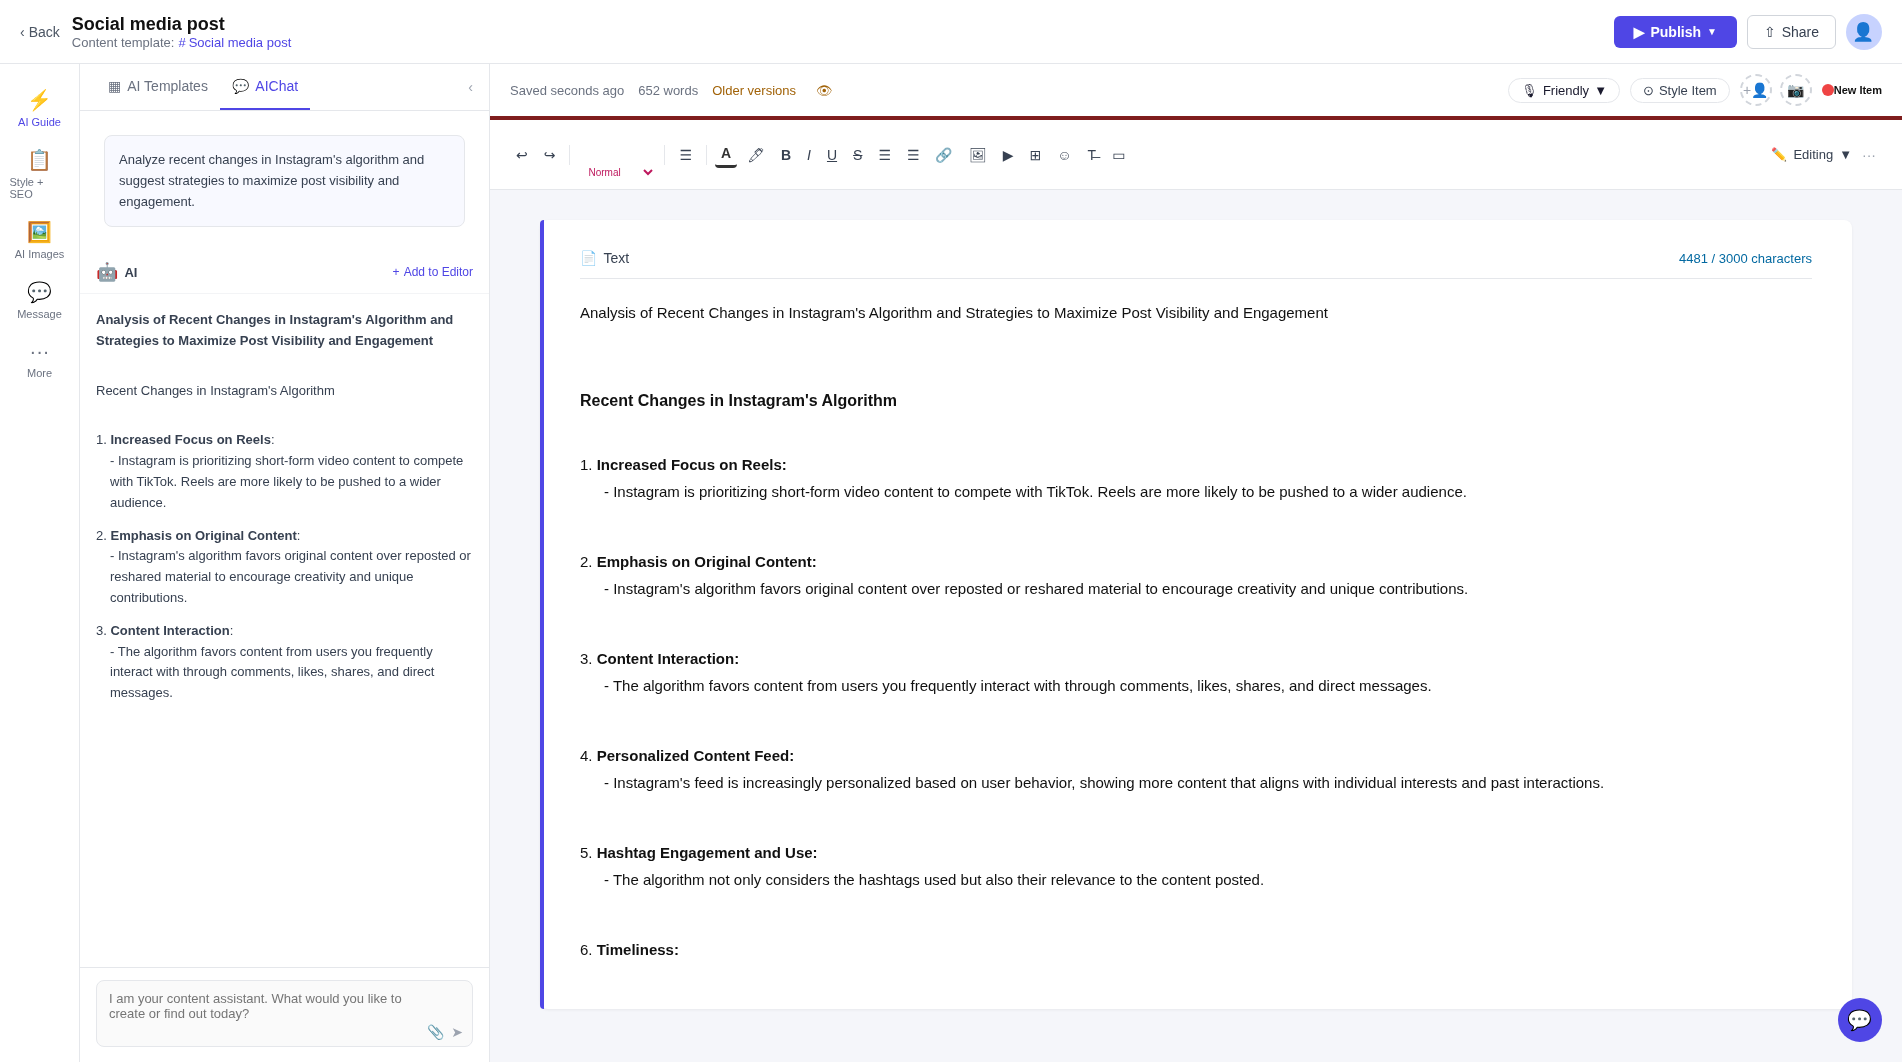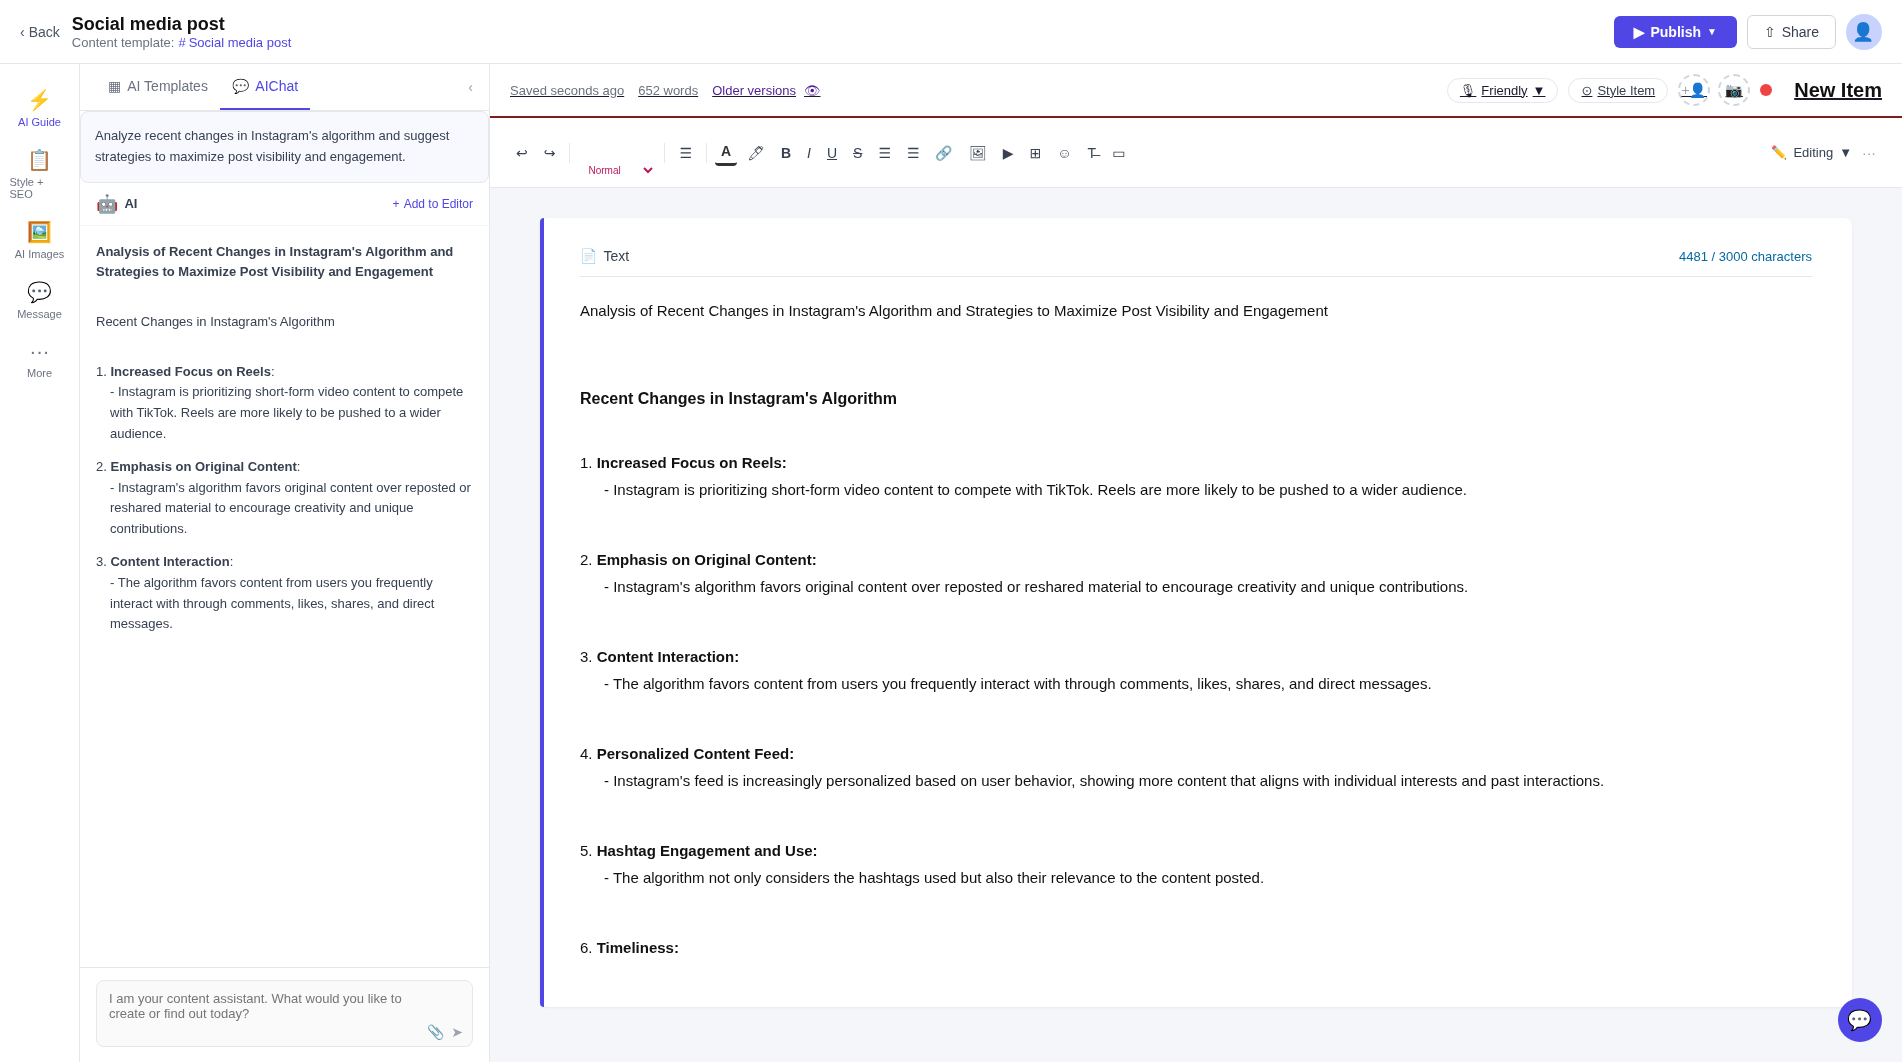--- a/index.html
+++ b/index.html
@@ -59,21 +59,21 @@
       padding: 14px 12px; font-size: 14px; font-weight: 500; cursor: pointer;
       color: #6b7280; border-bottom: 2px solid transparent; display: flex; align-items: center; gap: 6px;
     }
     .ai-tab.active { color: #4f46e5; border-bottom-color: #4f46e5; }
     .ai-panel-collapse {
       margin-left: auto; display: flex; align-items: center; cursor: pointer; color: #9ca3af;
     }
 
     
     .prompt-box {
-      margin: 0; background: #f8f9ff; border: 1px solid #e5e7eb; border-radius: 8px; padding: 14px; font-size: 13px; color: #374151; line-height: 1.6;
+      margin: 24px; background: #f8f9ff; border: 1px solid #e5e7eb; border-radius: 8px; padding: 14px; font-size: 13px; color: #374151; line-height: 1.6;
     }
 
     
     .ai-response-header {
       display: flex; align-items: center; justify-content: space-between;
       padding: 10px 16px; border-bottom: 1px solid #f3f4f6;
     }
     .ai-badge { display: flex; align-items: center; gap: 6px; font-size: 13px; font-weight: 600; color: #374151; }
     .ai-robot { font-size: 18px; }
     .add-editor-btn { font-size: 12px; color: #4f46e5; cursor: pointer; display: flex; align-items: center; gap: 4px; border: none; background: none; }
@@ -91,31 +91,31 @@
     .chat-input-box {
       border: 1px solid #e5e7eb; border-radius: 8px; padding: 10px 40px 10px 12px;
       font-size: 13px; color: #9ca3af; min-height: 60px; position: relative; background: #fafafa;
     }
     .chat-input-icons { position: absolute; bottom: 10px; right: 10px; display: flex; gap: 6px; color: #9ca3af; }
 
     
     .editor-area { flex: 1; display: flex; flex-direction: column; background: #f5f6fa; overflow: hidden; }
 
     .editor-toolbar-top {
-      background: #fff; border-bottom: 2px solid #7f1d1d;
-      padding: 10px 20px; display: flex; align-items: center; justify-content: space-between; text-decoration: underline;
+      background: #fff; border-bottom: 4px solid #7f1d1d;
+      padding: 10px 20px; display: flex; align-items: center; justify-content: space-between;
     }
     .toolbar-left-info { display: flex; align-items: center; gap: 14px; font-size: 13px; color: #6b7280; }
     .toolbar-right-info { display: flex; align-items: center; gap: 10px; }
-    .older-versions { color: #4c1d95; cursor: pointer; display: flex; align-items: center; gap: 8px; }
+    .older-versions { color: #a16207; cursor: pointer; display: flex; align-items: center; gap: 20px; }
     .tone-btn { display: flex; align-items: center; gap: 5px; border: 1px solid #e5e7eb; border-radius: 20px; padding: 4px 12px; cursor: pointer; font-size: 13px; }
     .style-guide-btn { display: flex; align-items: center; gap: 5px; border: 1px solid #e5e7eb; border-radius: 20px; padding: 4px 12px; cursor: pointer; font-size: 13px; color: #374151; }
     .toolbar-icons { display: flex; align-items: center; gap: 8px; color: #9ca3af; }
     .toolbar-circle { width: 32px; height: 32px; border-radius: 50%; border: 2px dashed #d1d5db; display: flex; align-items: center; justify-content: center; cursor: pointer; }
-    .new-item-btn { display: flex; align-items: center; gap: 22px; font-size: 20px; font-weight: 600; cursor: pointer; color: #111; }
+    .new-item-btn { display: flex; align-items: center; gap: 0; font-size: 11px; font-weight: 600; cursor: pointer; color: #111; }
     .red-dot { width: 12px; height: 12px; background: #ef4444; border-radius: 50%; }
 
     .editor-format-bar {
       background: #fff; border-bottom: 1px solid #e5e7eb;
       padding: 6px 20px; display: flex; align-items: center; gap: 4px; flex-wrap: nowrap;
     }
     .fmt-btn { padding: 4px 6px; border: none; background: none; cursor: pointer; color: #374151; border-radius: 4px; font-size: 14px; display: flex; align-items: center; }
     .fmt-select { border: none; background: none; font-size: 10px; color: #be185d; cursor: pointer; padding: 4px 6px; border-radius: 4px; margin-top: 36px; }
     .fmt-divider { width: 1px; height: 20px; background: #e5e7eb; margin: 0 4px; }
     .fmt-bold { font-weight: 700; }

